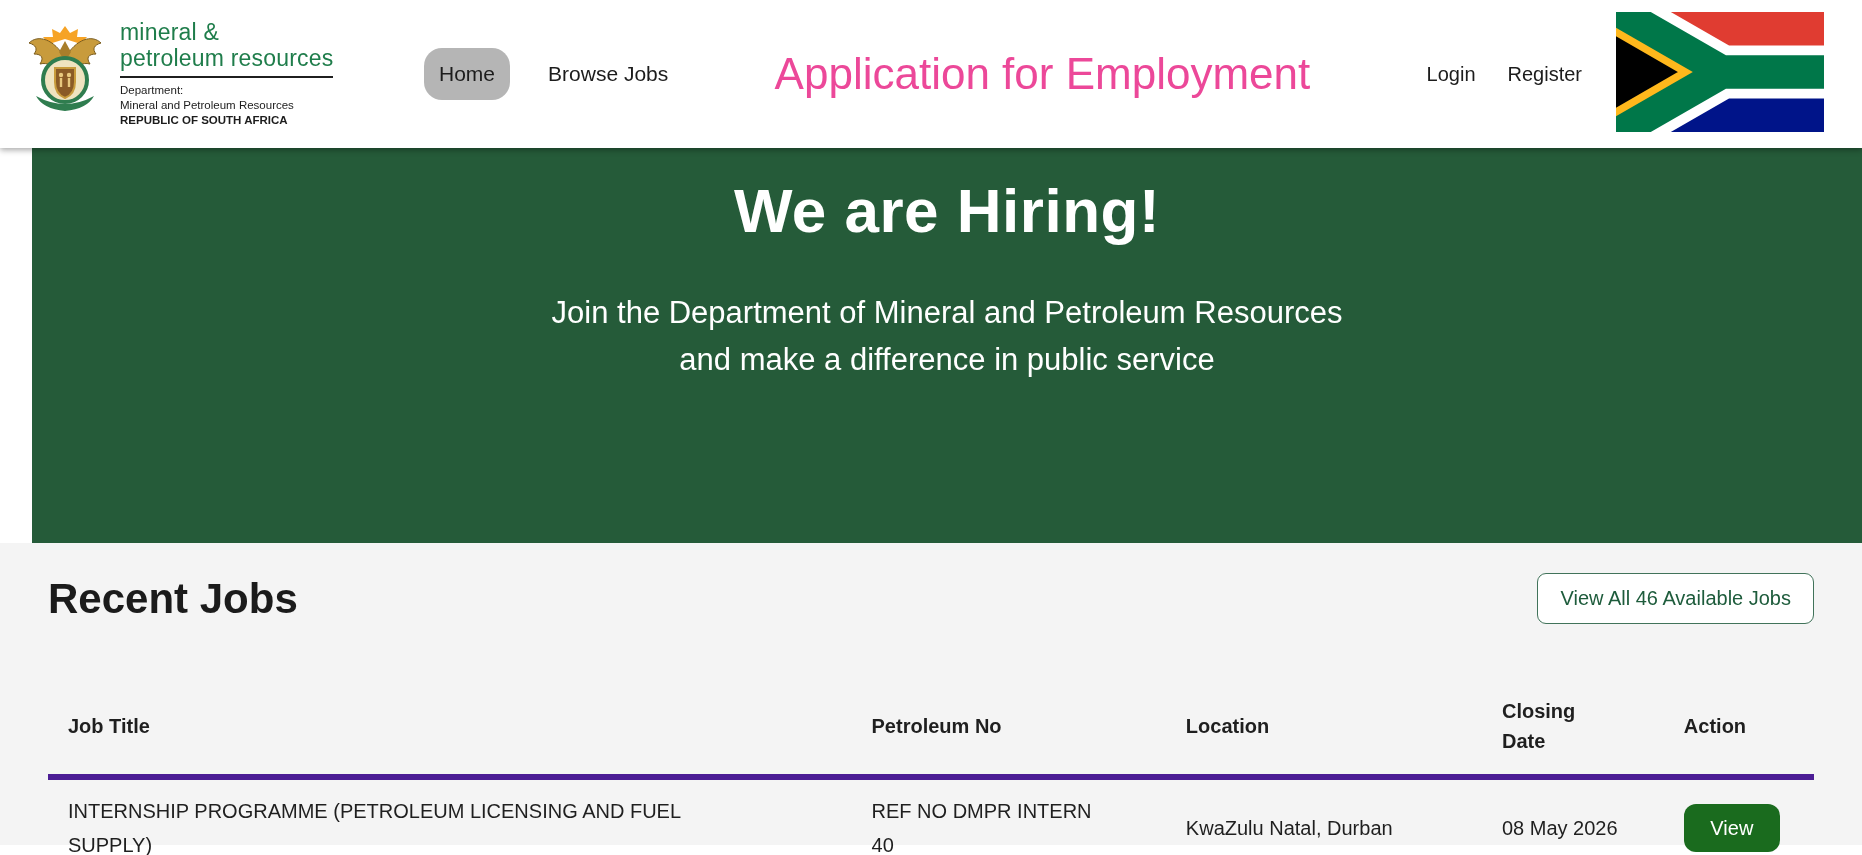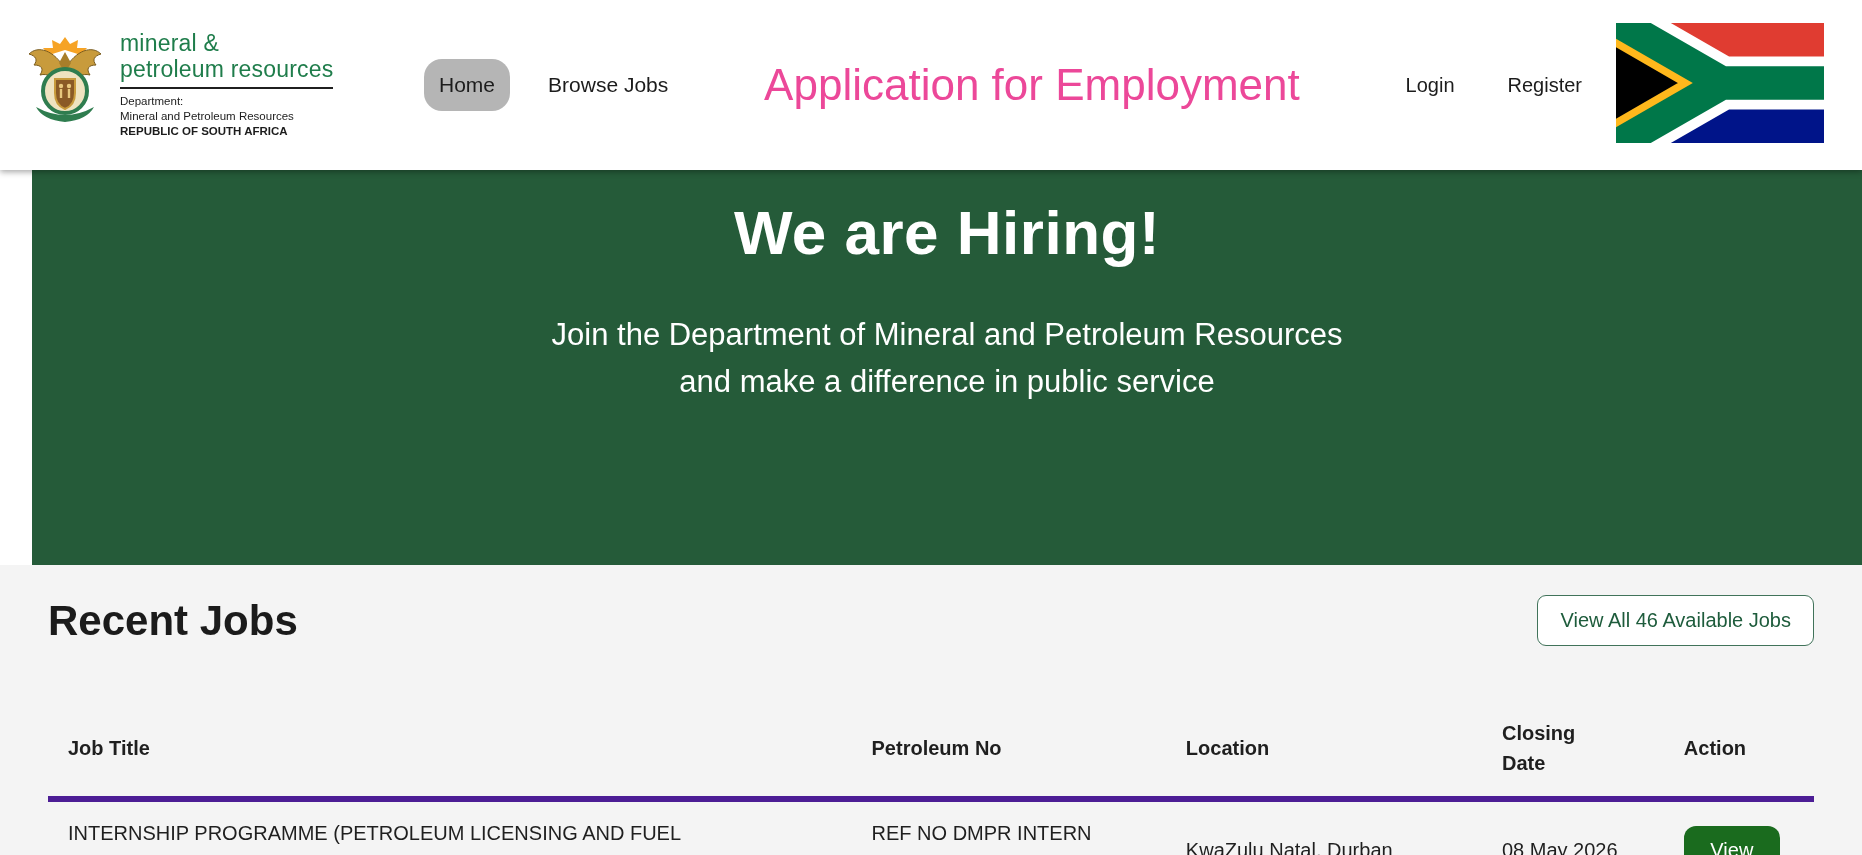--- a/index.html
+++ b/index.html
@@ -1,32 +1,32 @@
 <!DOCTYPE html>
 <html><head>
 <meta charset="utf-8">
 <style>
   * { margin:0; padding:0; box-sizing:border-box; }
   html,body { width:1862px; height:855px; overflow:hidden; background:#fff;
               font-family:"Liberation Sans", sans-serif; color:#212529; }
 
   
-  .header { height:170px; background:#fff; display:flex; align-items:center;
+  .header { height:148px; background:#fff; display:flex; align-items:center;
             padding:0 38px 0 26px; position:relative; z-index:2;
             box-shadow:0 2px 6px rgba(0,0,0,.35); }
   .logo { display:flex; align-items:center; gap:16px; width:348px; flex:0 0 auto; cursor:pointer; }
   .logo-text .big { font-size:23px; color:#1F7D4B; line-height:1.12; letter-spacing:.2px; }
   .logo-text .big.ul { border-bottom:2px solid #1f1f1f; padding-bottom:4px; margin-bottom:5px; }
   .logo-text .small { font-size:11.5px; color:#1c1c1c; line-height:1.3; }
   .logo-text .small.b { font-weight:bold; }
   .nav { display:flex; align-items:center; gap:38px; margin-left:50px; flex:0 0 auto; }
   .nav a { text-decoration:none; color:#1c1c1c; font-size:21px; cursor:pointer; }
   .nav a.pill { background:#B5B5B5; border-radius:18px; padding:14px 15px; }
   .app-title { flex:1 1 auto; text-align:center; font-size:44px; font-weight:400; color:#ec4899; white-space:nowrap; }
-  .auth { display:flex; align-items:center; gap:53px; margin:0 34px 0 10px; flex:0 0 auto; }
+  .auth { display:flex; align-items:center; gap:32px; margin:0 34px 0 10px; flex:0 0 auto; }
   .auth a { text-decoration:none; color:#1c1c1c; font-size:20px; cursor:pointer; }
   .flag { flex:0 0 auto; display:block; }
 
   
   .hero { height:395px; background:#255B39; text-align:center; padding-top:27px;margin-left:32px; }
   .hero h1 { color:#fff; font-size:62px; font-weight:bold; margin-bottom:44px; letter-spacing:.5px; }
   .hero p { color:#fff; font-size:31px; line-height:1.5; max-width:840px; margin:0 auto; }
 
   
   .jobs { background:#F4F4F4; height:302px; padding:30px 48px 0 48px; }

